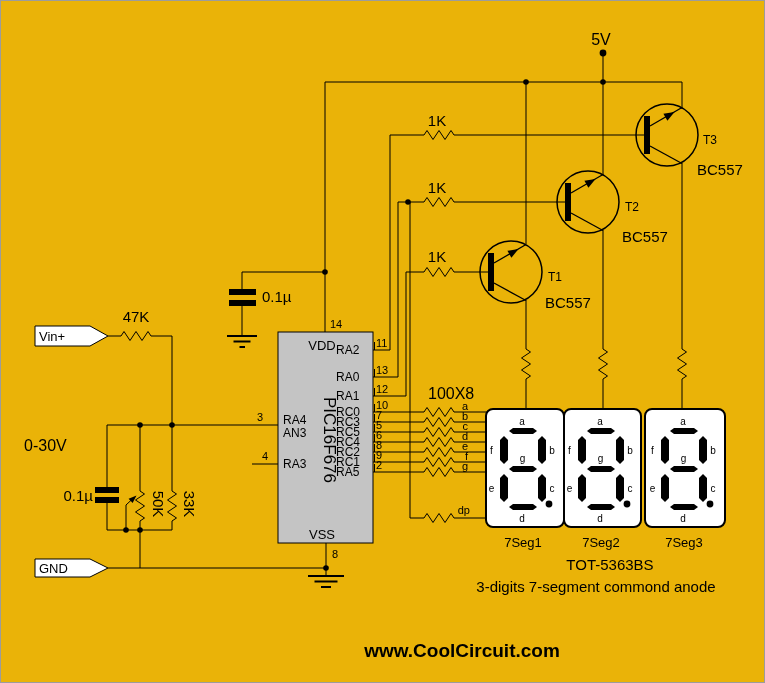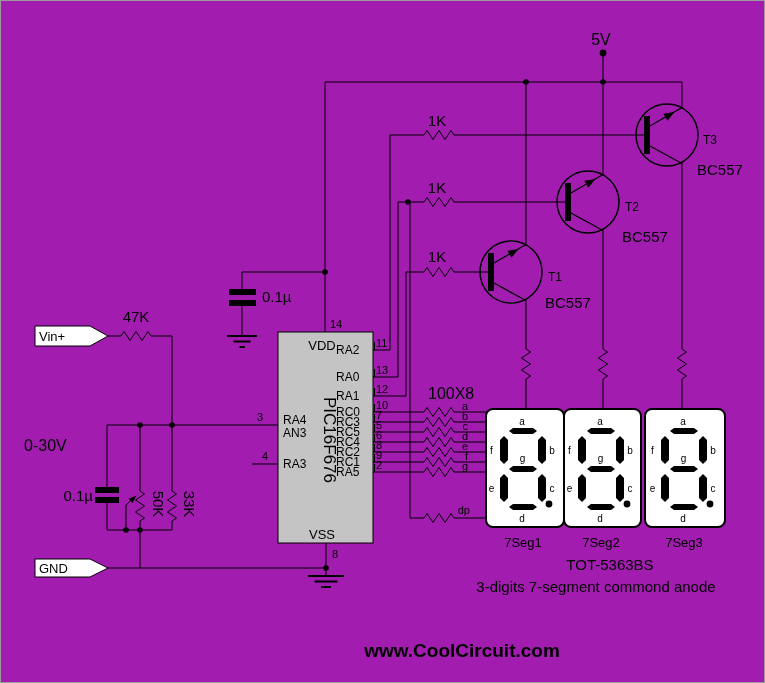--- a/index.html
+++ b/index.html
@@ -1,16 +1,16 @@
 <!DOCTYPE html>
 <html><head>
 <meta charset="utf-8">
 <style>
   html,body{margin:0;padding:0;background:#fff}
-  #stage{width:765px;height:683px;position:relative;background:#a21caf}
+  #stage{width:765px;height:683px;position:relative;background:#eab308}
   svg text{font-family:"Liberation Sans","DejaVu Sans",sans-serif;fill:#000}
   .w{stroke:#000;stroke-width:1;fill:none}
   .w13{stroke:#000;stroke-width:1.3;fill:none}
   .w2{stroke:#000;stroke-width:2;fill:none}
   .blk{fill:#000;stroke:none}
   .f10{font-size:10px}.f11{font-size:11px}.f12{font-size:12px}.f13{font-size:13px}
   .f15{font-size:15px}.f16{font-size:16px}.f17{font-size:17px}.f19{font-size:19px}
   .bold{font-weight:bold}
   .mid{text-anchor:middle}.end{text-anchor:end}
 </style>

